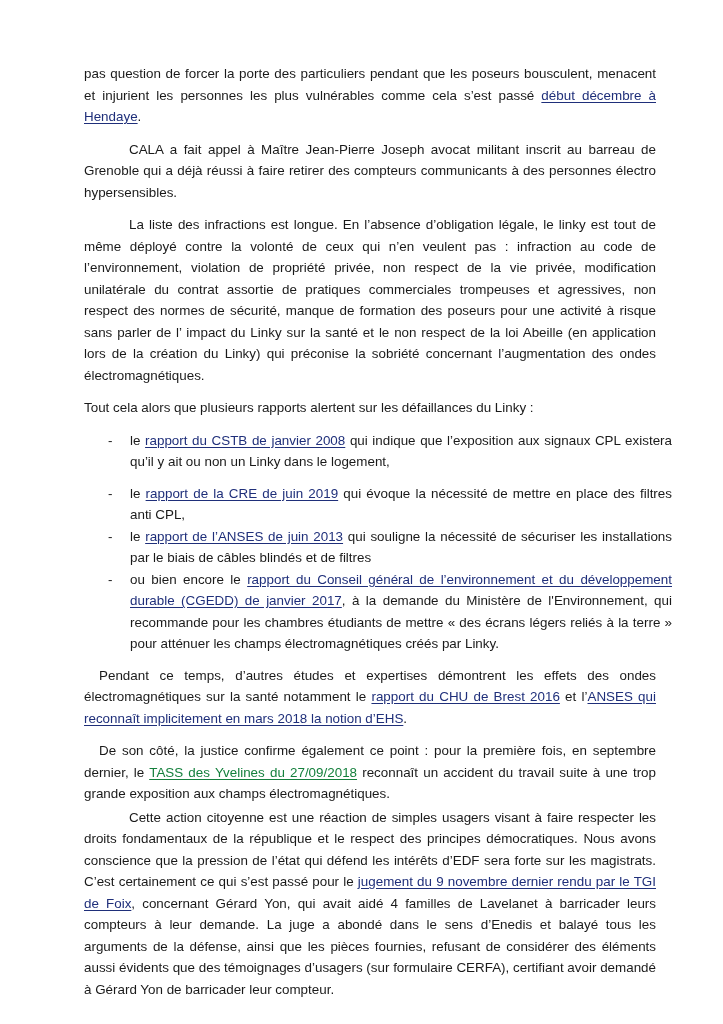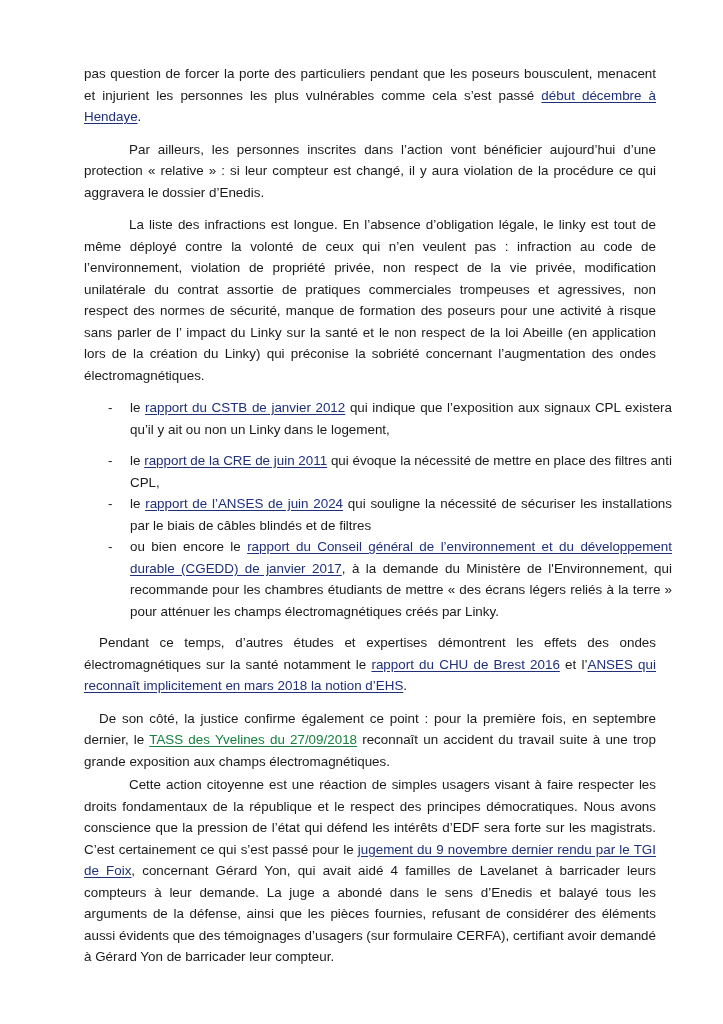--- a/index.html
+++ b/index.html
@@ -19,31 +19,32 @@
   ul.bullets li { position: relative; padding-left: 46px; margin: 0; }
   ul.bullets li.gap { margin-bottom: 10px; }
   ul.bullets li .dash { position: absolute; left: 24px; top: 0; }
 </style>
 </head>
 <body>
 
 <div class="page">
   <p><span>pas question de forcer la porte des particuliers pendant que les poseurs bousculent, menacent et injurient les personnes les plus vulnérables comme cela s’est passé </span><a class="link" style="color: rgb(31, 47, 122);">début décembre à Hendaye</a><span>.</span></p>
 
+  <p class="indent">CALA a fait appel à Maître Jean-Pierre Joseph avocat militant inscrit au barreau de Grenoble qui a déjà réussi à faire retirer des compteurs communicants à des personnes électro hypersensibles.</p>
 
 
-  <p class="indent">Par ailleurs, les personnes inscrites dans l’action vont bénéficier aujourd’hui d’une protection « relative » : si leur compteur est changé, il y aura violation de la procédure ce qui aggravera le dossier d’Enedis.</p>
 
   <p class="indent">La liste des infractions est longue. En l’absence d’obligation légale, le linky est tout de même déployé contre la volonté de ceux qui n’en veulent pas : infraction au code de l’environnement, violation de propriété privée, non  respect de la vie privée, modification unilatérale du contrat assortie de pratiques commerciales trompeuses et agressives, non respect des normes de sécurité, manque de formation des poseurs pour une activité à risque sans parler de l’ impact du Linky sur la santé et le non respect de la loi Abeille (en application lors de la création du Linky) qui préconise la sobriété concernant l’augmentation des ondes électromagnétiques.</p>
 
+  <p>Tout cela alors que plusieurs rapports alertent sur les défaillances du Linky :</p>
 
   <ul class="bullets">
-    <li class="gap"><span class="dash">-</span><span>le </span><a class="link" style="color: rgb(31, 47, 122);">rapport du CSTB de janvier 2012</a><span> qui indique que l’exposition aux signaux CPL existera qu’il y ait ou non un Linky dans le logement,</span></li>
-    <li><span class="dash">-</span><span>le </span><a class="link" style="color: rgb(31, 47, 122);">rapport de la CRE de juin 2011</a><span> qui évoque la nécessité de mettre en place des filtres anti CPL,</span></li>
-    <li><span class="dash">-</span><span>le </span><a class="link" style="color: rgb(31, 47, 122);">rapport de l’ANSES de juin 2024</a><span>  qui souligne la nécessité de sécuriser les installations par le biais de câbles blindés et de filtres</span></li>
+    <li class="gap"><span class="dash">-</span><span>le </span><a class="link" style="color: rgb(31, 47, 122);">rapport du CSTB de janvier 2008</a><span> qui indique que l’exposition aux signaux CPL existera qu’il y ait ou non un Linky dans le logement,</span></li>
+    <li><span class="dash">-</span><span>le </span><a class="link" style="color: rgb(31, 47, 122);">rapport de la CRE de juin 2019</a><span> qui évoque la nécessité de mettre en place des filtres anti CPL,</span></li>
+    <li><span class="dash">-</span><span>le </span><a class="link" style="color: rgb(31, 47, 122);">rapport de l’ANSES de juin 2013</a><span>  qui souligne la nécessité de sécuriser les installations par le biais de câbles blindés et de filtres</span></li>
     <li><span class="dash">-</span><span>ou bien encore le </span><a class="link" style="color: rgb(31, 47, 122);">rapport du Conseil général de l’environnement et du développement durable (CGEDD) de janvier 2017</a><span>, à la demande du Ministère de l'Environnement, qui recommande pour les chambres étudiants de mettre « des écrans légers reliés à la terre » pour atténuer les champs électromagnétiques créés par Linky.</span></li>
   </ul>
 
   <p class="indent-small"><span>Pendant ce temps, d’autres études et expertises démontrent les effets des ondes électromagnétiques sur la santé notamment le </span><a class="link" style="color: rgb(31, 47, 122); text-decoration: underline;">rapport du CHU de Brest 2016</a><span> et l’</span><a class="link" style="color: rgb(31, 47, 122);">ANSES qui reconnaît implicitement en mars 2018 la notion d’EHS</a><span>.</span></p>
 
   <p class="indent-small tight"><span>De son côté, la justice confirme également ce point : pour la première fois, en septembre dernier, le </span><a class="link" style="color: #15803d;">TASS des Yvelines du 27/09/2018</a><span> reconnaît un accident du travail suite à une trop grande exposition aux champs électromagnétiques.</span></p>
 
   <p class="indent tight"><span>Cette action citoyenne est une réaction de simples usagers visant à faire respecter les droits fondamentaux de la république et le respect des principes démocratiques. Nous avons conscience que la pression de l’état qui défend les intérêts d’EDF sera forte sur les magistrats. C’est certainement ce qui s’est passé  pour le </span><a class="link" style="color: rgb(31, 47, 122);">jugement du 9 novembre dernier rendu par le TGI de Foix</a><span>, concernant Gérard Yon, qui avait aidé 4 familles de Lavelanet à barricader leurs compteurs à leur demande. La juge a abondé dans le sens d’Enedis et balayé tous les arguments de la défense, ainsi que les pièces fournies, refusant de considérer des éléments aussi évidents que des témoignages d’usagers (sur formulaire CERFA), certifiant avoir demandé à Gérard Yon de barricader leur compteur.</span></p>
 
 </div>

